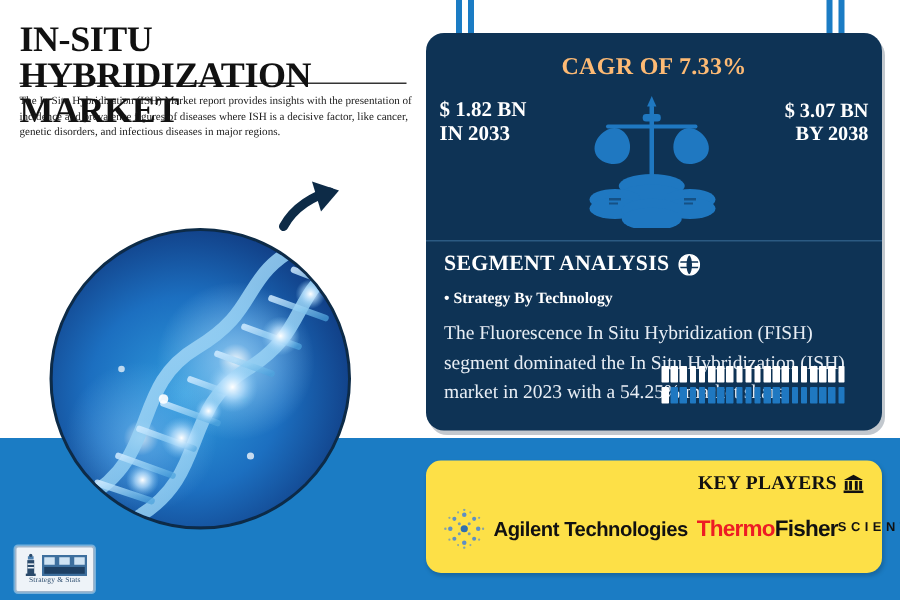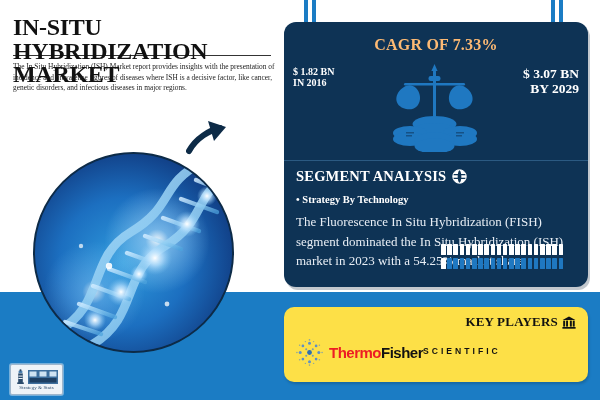--- a/index.html
+++ b/index.html
@@ -53,21 +53,21 @@
 
   .dark-panel{
     position:absolute;left:284px;top:22px;width:304px;height:265px;
     background:#0e3355;border-radius:12px;
     box-shadow:2px 3px 0 rgba(10,35,60,.25);
   }
   .cagr{
     position:absolute;left:0;top:14px;width:304px;text-align:center;
     font-size:16px;font-weight:bold;color:#fdba74;letter-spacing:.2px;
   }
-  .stat-left{position:absolute;left:9px;top:44px;font-size:10px;font-weight:bold;color:#fff;line-height:1.12;}
+  .stat-left{position:absolute;left:9px;top:44px;font-size:14px;font-weight:bold;color:#fff;line-height:1.12;}
   .stat-right{position:absolute;right:9px;top:44px;font-size:13.5px;font-weight:bold;color:#fff;line-height:1.12;text-align:right;}
   .scale-icon{position:absolute;left:106px;top:38px;width:92px;height:92px;}
   .divider{position:absolute;left:0;top:138px;width:304px;height:1px;background:#2b5a82;}
 
   .seg-title{position:absolute;left:12px;top:146px;font-size:14.5px;font-weight:bold;color:#fff;letter-spacing:.2px;display:flex;align-items:center;gap:6px;}
   .seg-globe{width:15px;height:15px;display:inline-block;}
   .seg-sub{position:absolute;left:12px;top:172px;font-size:10.5px;font-weight:bold;color:#fff;}
   .seg-body{position:absolute;left:12px;top:190px;width:283px;font-size:13px;line-height:1.5;color:#e8eef5;}
 
   .waffle{position:absolute;left:157px;top:222px;display:flex;flex-direction:column;gap:2.5px;}
@@ -185,26 +185,26 @@
   <div class="hanger" style="left:551px;"></div>
   <div class="hanger" style="left:559px;"></div>
   <div class="hanger-cap" style="left:540px;top:25px;"></div>
 
   <div class="dark-panel">
 
     <div class="cagr">CAGR OF 7.33%</div>
 
     <div class="stat-left">
       <div>$ 1.82 BN</div>
-      <div>IN 2016</div>
+      <div>IN 2033</div>
     </div>
 
     <div class="stat-right">
       <div>$ 3.07 BN</div>
-      <div>BY 2029</div>
+      <div>BY 2038</div>
     </div>
 
     <svg class="scale-icon" viewBox="0 0 92 92">
       <g fill="#1f78c1">
         <rect x="43" y="10" width="3" height="52" rx="1.2"></rect>
         <path d="M44.5,4 L47.6,11 L41.4,11 Z"></path>
         <rect x="38.5" y="16" width="12" height="5" rx="2.2"></rect>
         <rect x="14" y="23" width="61" height="2.6" rx="1.3"></rect>
         <path d="M14,27 C4,33 3,46 16,49 C30,52 34,36 26,28 C22,24 17,25 14,27 Z"></path>
         <path d="M75,27 C85,33 86,46 73,49 C59,52 55,36 63,28 C67,24 72,25 75,27 Z"></path>
@@ -323,20 +323,21 @@
             <circle cx="9.4" cy="2.6" r="0.7" opacity=".7"></circle>
               <circle cx="17.6" cy="24.4" r="0.7" opacity=".7"></circle>
             <circle cx="17.6" cy="2.6" r="0.7" opacity=".7"></circle>
               <circle cx="9.4" cy="24.4" r="0.7" opacity=".7"></circle>
             <circle cx="10.2" cy="10.2" r="1" opacity=".85"></circle>
               <circle cx="16.8" cy="16.8" r="1" opacity=".85"></circle>
             <circle cx="16.8" cy="10.2" r="1" opacity=".85"></circle>
               <circle cx="10.2" cy="16.8" r="1" opacity=".85"></circle>
           </g>
         </svg>
+        <span class="agilent-name">Agilent Technologies</span>
       </div>
 
       <div class="tf">
         <div class="tf-top">
           <span class="tf-thermo">Thermo</span><span class="tf-fisher">Fisher</span>
         </div>
         <div class="tf-bottom">SCIENTIFIC</div>
       </div>
     </div>
   </div>

